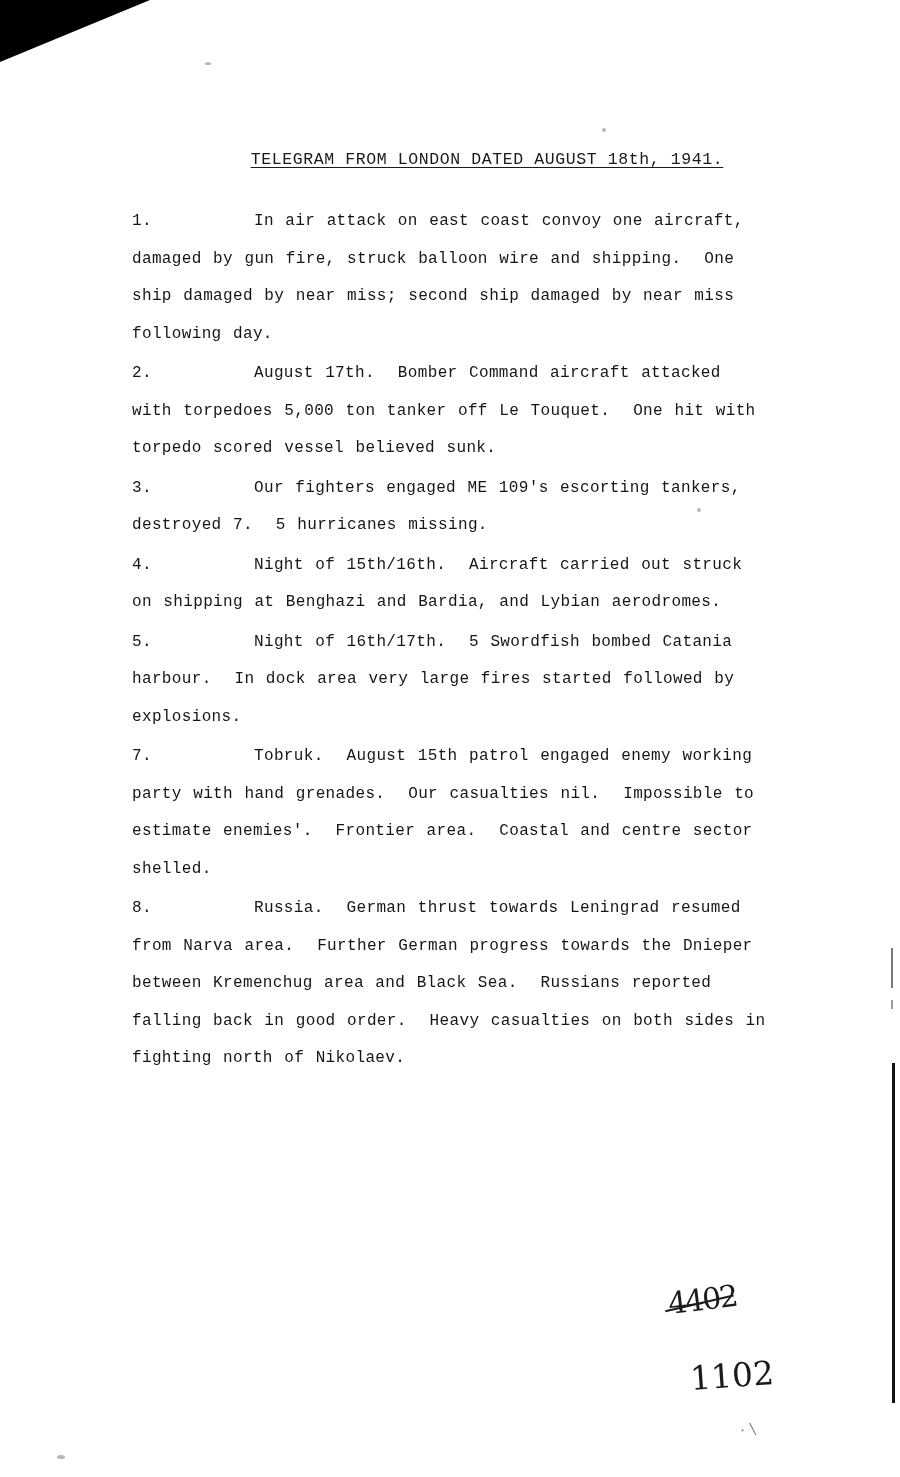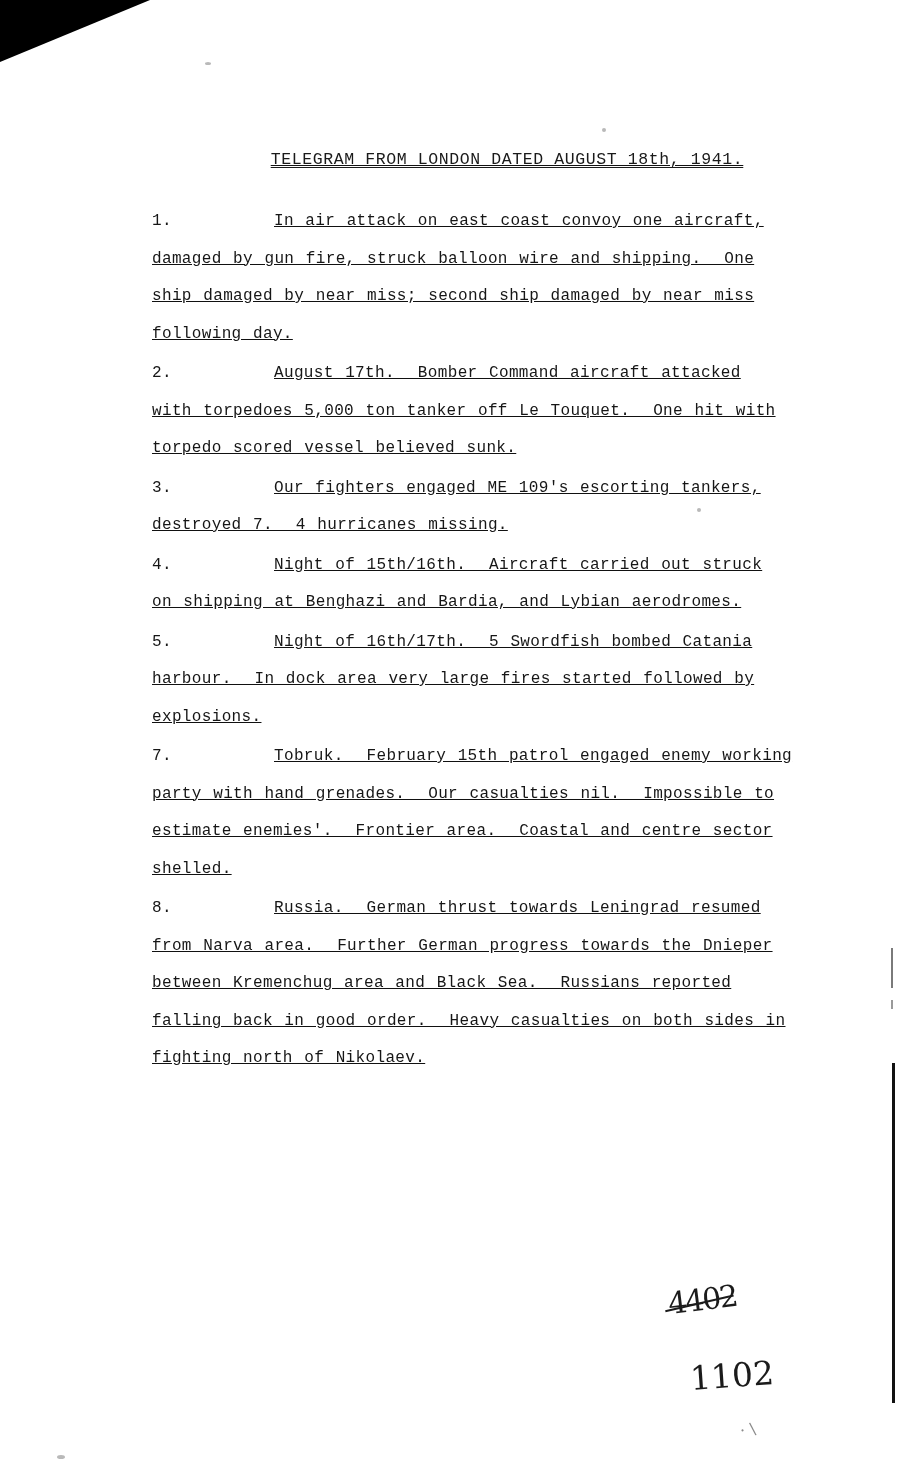--- a/index.html
+++ b/index.html
@@ -48,24 +48,23 @@
   .edge-dot {
     position: absolute;
     left: 891px;
     top: 1000px;
     width: 2px;
     height: 9px;
     background: #9a9a9a;
   }
   .doc {
     position: absolute;
-    left: 152px;
+    left: 132px;
     top: 150px;
     width: 710px;
-    text-decoration: underline;
   }
   .doc-title {
     text-align: center;
     font-size: 16.5px;
     letter-spacing: 0.6px;
     text-decoration: underline;
     text-underline-offset: 3px;
     margin: 0 0 34px 0;
     font-weight: normal;
     color: #1a1a1a;
@@ -148,31 +147,31 @@
     <p class="para"><span class="num">1.</span><span>In air attack on east coast convoy one aircraft,
 damaged by gun fire, struck balloon wire and shipping.  One
 ship damaged by near miss; second ship damaged by near miss
 following day.</span></p>
 
     <p class="para"><span class="num">2.</span><span>August 17th.  Bomber Command aircraft attacked
 with torpedoes 5,000 ton tanker off Le Touquet.  One hit with
 torpedo scored vessel believed sunk.</span></p>
 
     <p class="para"><span class="num">3.</span><span>Our fighters engaged ME 109's escorting tankers,
-destroyed 7.  4 hurricanes missing.</span></p>
+destroyed 7.  5 hurricanes missing.</span></p>
 
     <p class="para"><span class="num">4.</span><span>Night of 15th/16th.  Aircraft carried out struck
 on shipping at Benghazi and Bardia, and Lybian aerodromes.</span></p>
 
     <p class="para"><span class="num">5.</span><span>Night of 16th/17th.  5 Swordfish bombed Catania
 harbour.  In dock area very large fires started followed by
 explosions.</span></p>
 
 
-    <p class="para"><span class="num">7.</span><span>Tobruk.  February 15th patrol engaged enemy working
+    <p class="para"><span class="num">7.</span><span>Tobruk.  August 15th patrol engaged enemy working
 party with hand grenades.  Our casualties nil.  Impossible to
 estimate enemies'.  Frontier area.  Coastal and centre sector
 shelled.</span></p>
 
     <p class="para"><span class="num">8.</span><span>Russia.  German thrust towards Leningrad resumed
 from Narva area.  Further German progress towards the Dnieper
 between Kremenchug area and Black Sea.  Russians reported
 falling back in good order.  Heavy casualties on both sides in
 fighting north of Nikolaev.</span></p>
 

